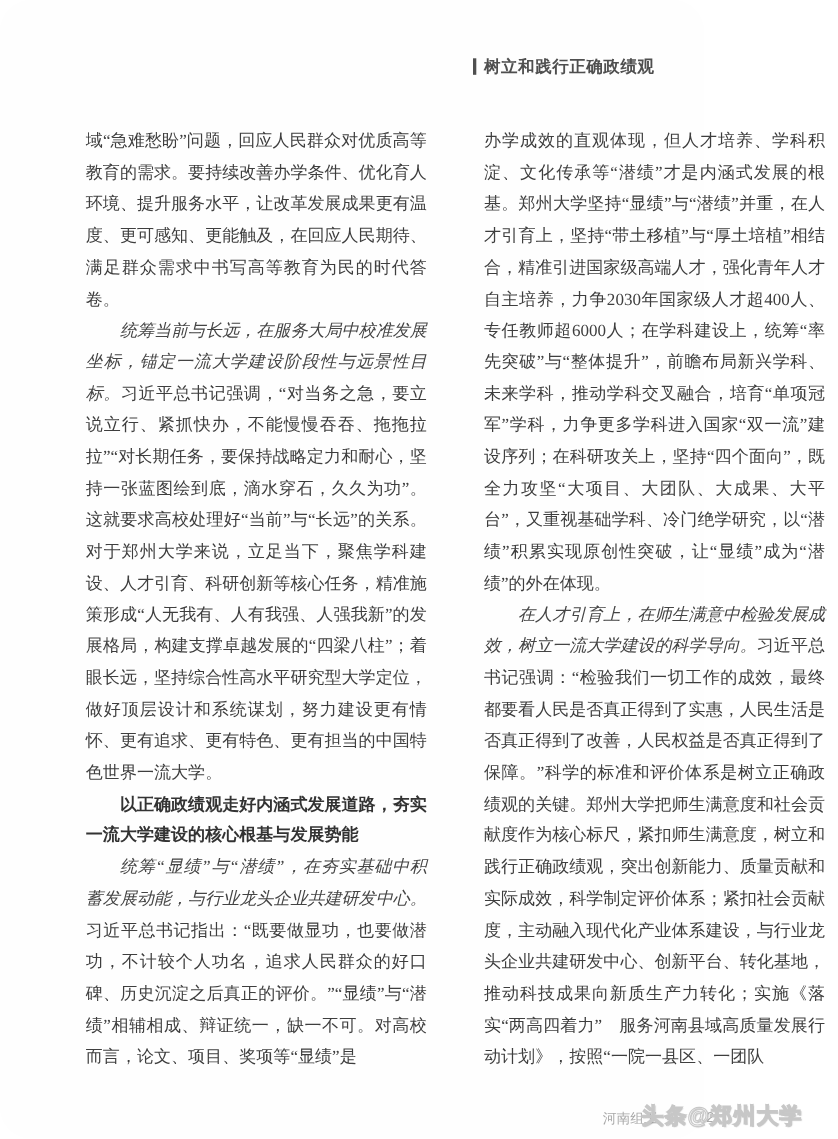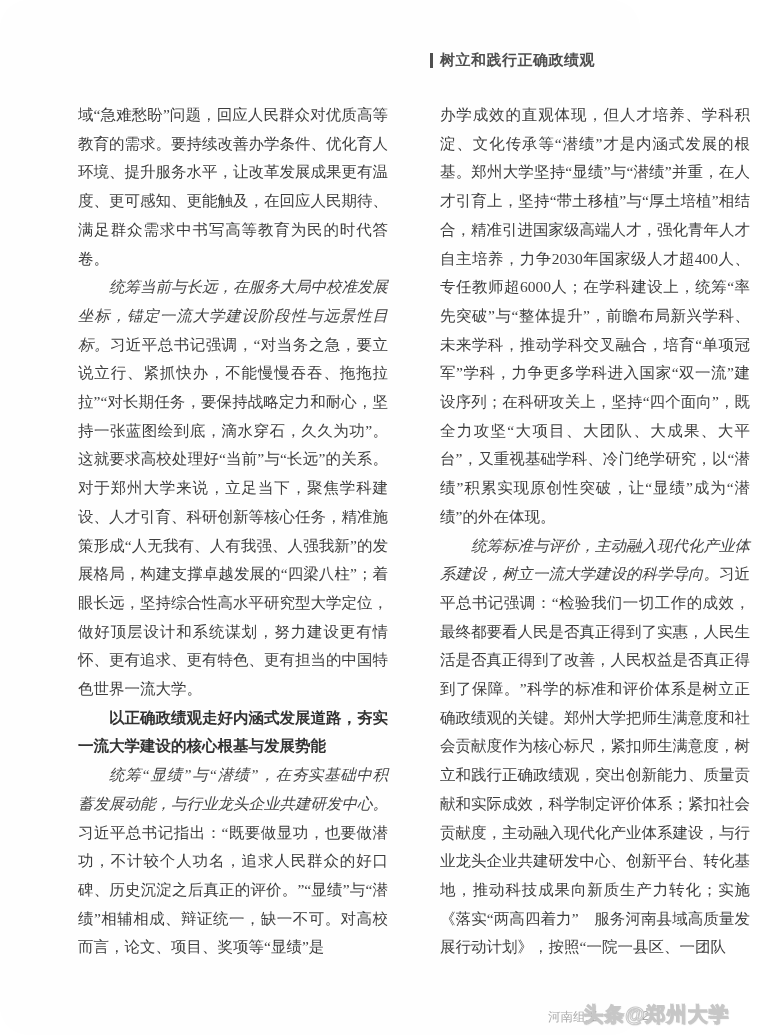--- a/index.html
+++ b/index.html
@@ -35,21 +35,21 @@
   .header-title {
     font-family: "Liberation Sans", "DejaVu Sans", sans-serif;
     font-size: 15px;
     font-weight: 600;
     color: #4f4f4f;
     letter-spacing: 0.5px;
     white-space: nowrap;
   }
   .col {
     position: absolute;
-    top: 101px;
+    top: 115px;
     width: 310px;
   }
   .col-left  { left: 78px;  }
   .col-right { left: 404px; margin-left: 36px; }
   .body-p {
     margin: 0;
     font-size: 15.5px;
     line-height: 28.7px;
     text-align: justify;
     color: #3e3e3e;
@@ -119,21 +119,21 @@
 
   <section class="col col-left">
     <p class="body-p"><span>域“急难愁盼”问题，回应人民群众对优质高等教育的需求。要持续改善办学条件、优化育人环境、提升服务水平，让改革发展成果更有温度、更可感知、更能触及，在回应人民期待、满足群众需求中书写高等教育为民的时代答卷。</span></p>
     <p class="body-p indent"><span class="lead">统筹当前与长远，在服务大局中校准发展坐标，锚定一流大学建设阶段性与远景性目标。</span><span>习近平总书记强调，“对当务之急，要立说立行、紧抓快办，不能慢慢吞吞、拖拖拉拉”“对长期任务，要保持战略定力和耐心，坚持一张蓝图绘到底，滴水穿石，久久为功”。这就要求高校处理好“当前”与“长远”的关系。对于郑州大学来说，立足当下，聚焦学科建设、人才引育、科研创新等核心任务，精准施策形成“人无我有、人有我强、人强我新”的发展格局，构建支撑卓越发展的“四梁八柱”；着眼长远，坚持综合性高水平研究型大学定位，做好顶层设计和系统谋划，努力建设更有情怀、更有追求、更有特色、更有担当的中国特色世界一流大学。</span></p>
     <p class="body-p indent heading">以正确政绩观走好内涵式发展道路，夯实一流大学建设的核心根基与发展势能</p>
     <p class="body-p indent"><span class="lead">统筹“显绩”与“潜绩”，在夯实基础中积蓄发展动能，与行业龙头企业共建研发中心。</span><span>习近平总书记指出：“既要做显功，也要做潜功，不计较个人功名，追求人民群众的好口碑、历史沉淀之后真正的评价。”“显绩”与“潜绩”相辅相成、辩证统一，缺一不可。对高校而言，论文、项目、奖项等“显绩”是</span></p>
   </section>
 
   <section class="col col-right">
     <p class="body-p"><span>办学成效的直观体现，但人才培养、学科积淀、文化传承等“潜绩”才是内涵式发展的根基。郑州大学坚持“显绩”与“潜绩”并重，在人才引育上，坚持“带土移植”与“厚土培植”相结合，精准引进国家级高端人才，强化青年人才自主培养，力争2030年国家级人才超400人、专任教师超6000人；在学科建设上，统筹“率先突破”与“整体提升”，前瞻布局新兴学科、未来学科，推动学科交叉融合，培育“单项冠军”学科，力争更多学科进入国家“双一流”建设序列；在科研攻关上，坚持“四个面向”，既全力攻坚“大项目、大团队、大成果、大平台”，又重视基础学科、冷门绝学研究，以“潜绩”积累实现原创性突破，让“显绩”成为“潜绩”的外在体现。</span></p>
-    <p class="body-p indent"><span class="lead">统筹标准与评价，主动融入现代化产业体系建设，树立一流大学建设的科学导向。</span><span>习近平总书记强调：“检验我们一切工作的成效，最终都要看人民是否真正得到了实惠，人民生活是否真正得到了改善，人民权益是否真正得到了保障。”科学的标准和评价体系是树立正确政绩观的关键。郑州大学把师生满意度和社会贡献度作为核心标尺，紧扣师生满意度，树立和践行正确政绩观，突出创新能力、质量贡献和实际成效，科学制定评价体系；紧扣社会贡献度，主动融入现代化产业体系建设，与行业龙头企业共建研发中心、创新平台、转化基地，推动科技成果向新质生产力转化；实施《落实“两高四着力”　服务河南县域高质量发展行动计划》，按照“一院一县区、一团队</span></p>
+    <p class="body-p indent"><span class="lead">在人才引育上，在师生满意中检验发展成效，树立一流大学建设的科学导向。</span><span>习近平总书记强调：“检验我们一切工作的成效，最终都要看人民是否真正得到了实惠，人民生活是否真正得到了改善，人民权益是否真正得到了保障。”科学的标准和评价体系是树立正确政绩观的关键。郑州大学把师生满意度和社会贡献度作为核心标尺，紧扣师生满意度，树立和践行正确政绩观，突出创新能力、质量贡献和实际成效，科学制定评价体系；紧扣社会贡献度，主动融入现代化产业体系建设，与行业龙头企业共建研发中心、创新平台、转化基地，推动科技成果向新质生产力转化；实施《落实“两高四着力”　服务河南县域高质量发展行动计划》，按照“一院一县区、一团队</span></p>
   </section>
 
   <div class="watermark">
     <span class="wm-gray">河南组工</span>
     <span class="wm-digit">2</span>
     <span class="wm-white">头条@郑州大学</span>
   </div>
 
 </div>
 

